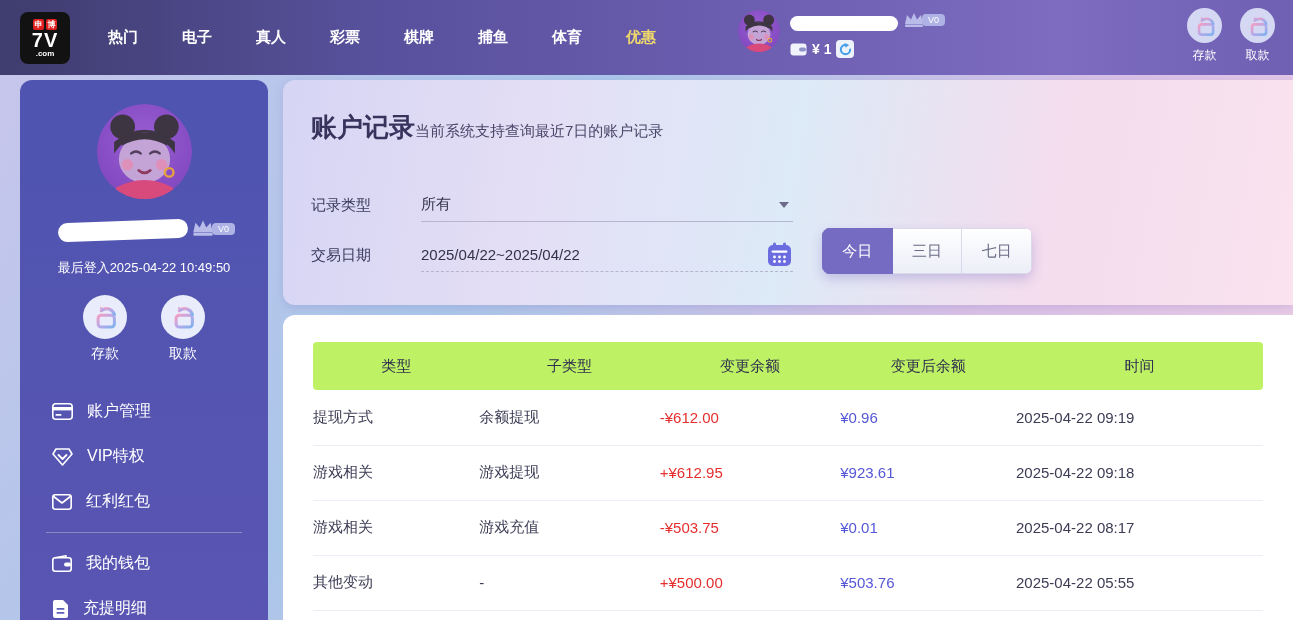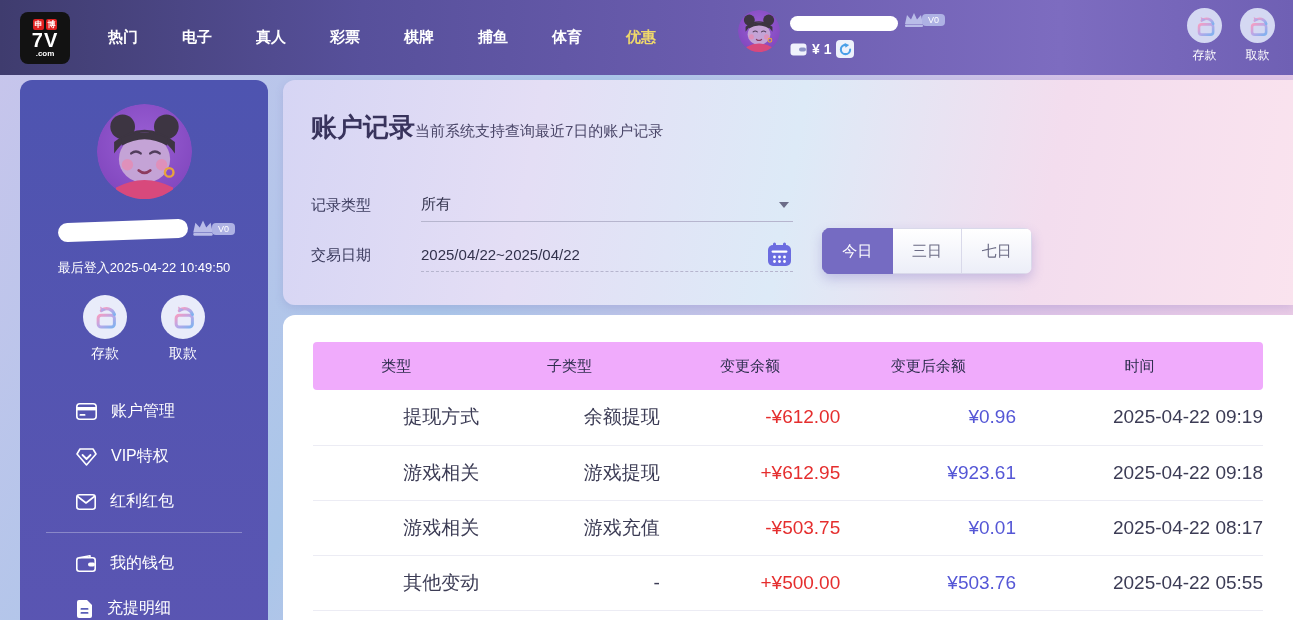--- a/index.html
+++ b/index.html
@@ -46,21 +46,21 @@
   .side-name-row { margin-top:18px; position:relative; height:26px; width:200px; }
   .side-pill { position:absolute; left:14px; top:4px; width:130px; height:19px; background:#fff; border-radius:10px; transform:rotate(-2deg); }
   .side-crown { position:absolute; left:146px; top:0; display:flex; align-items:flex-end; }
   .last-login { color:#fff; font-size:13px; margin-top:16px; }
   .quick-actions { display:flex; gap:34px; margin-top:18px; }
   .q-btn { display:flex; flex-direction:column; align-items:center; cursor:pointer; }
   .q-circle { width:44px; height:44px; border-radius:50%; background:#e9ecfa;
     display:flex; align-items:center; justify-content:center; }
   .q-label { color:#fff; font-size:14px; margin-top:6px; }
   .menu { width:100%; margin-top:26px; }
-  .menu-item { display:flex; align-items:center; gap:14px; padding:12px 0 12px 56px; cursor:pointer;
+  .menu-item { display:flex; align-items:center; gap:14px; padding:12px 0 12px 32px; cursor:pointer;
     color:#fff; font-size:16px; }
   .menu-item svg { flex:none; }
   .menu-divider { height:1px; background:rgba(255,255,255,0.3); margin:8px 26px; }
 
   
   .filter-panel { position:absolute; left:283px; top:80px; width:1010px; height:225px;
     border-radius:12px 0 0 12px;
     background:linear-gradient(100deg,#d6d5f4 0%,#e4def5 25%,#ddeaf7 50%,#f3ddee 75%,#fae3ee 100%);
     box-shadow:0 3px 8px rgba(110,100,180,0.18); }
   .title-row { display:flex; align-items:baseline; padding:30px 0 0 28px; }
@@ -84,25 +84,25 @@
     border:1px solid #d9d9ea; border-left:none; }
   .range-btn:first-child { border-left:1px solid #d9d9ea; }
   .range-btn.active { background:#756bc2; color:#fff; border-color:#756bc2; }
 
   
   .table-panel { position:absolute; left:283px; top:315px; width:1010px; height:320px;
     background:#ffffff; border-radius:12px 0 0 0; padding:27px 30px 0 30px; }
   table.records { width:100%; border-collapse:collapse; table-layout:fixed; }
   table.records col.c1{width:17.5%} table.records col.c2{width:19%} table.records col.c3{width:19%}
   table.records col.c4{width:18.5%} table.records col.c5{width:26%}
-  .records thead th { background:#f0abfc; height:48px; font-size:15px; font-weight:normal;
+  .records thead th { background:#bef264; height:48px; font-size:15px; font-weight:normal;
     color:#2e2e4e; text-align:center; }
   .records thead th:first-child { border-radius:4px 0 0 4px; }
   .records thead th:last-child { border-radius:0 4px 4px 0; }
-  .records tbody td { height:55px; text-align:right; font-size:19px; color:#3c3c55;
+  .records tbody td { height:55px; text-align:left; font-size:15px; color:#3c3c55;
     border-bottom:1px solid #ececf4; }
   .records td.neg-red { color:#e52e2e; }
   .records td.after-blue { color:#5557d6; }
 </style>
 </head>
 <body>
 
 <svg width="0" height="0" style="position:absolute">
   <defs>
     <linearGradient id="ig" x1="0" y1="0" x2="1" y2="1">

